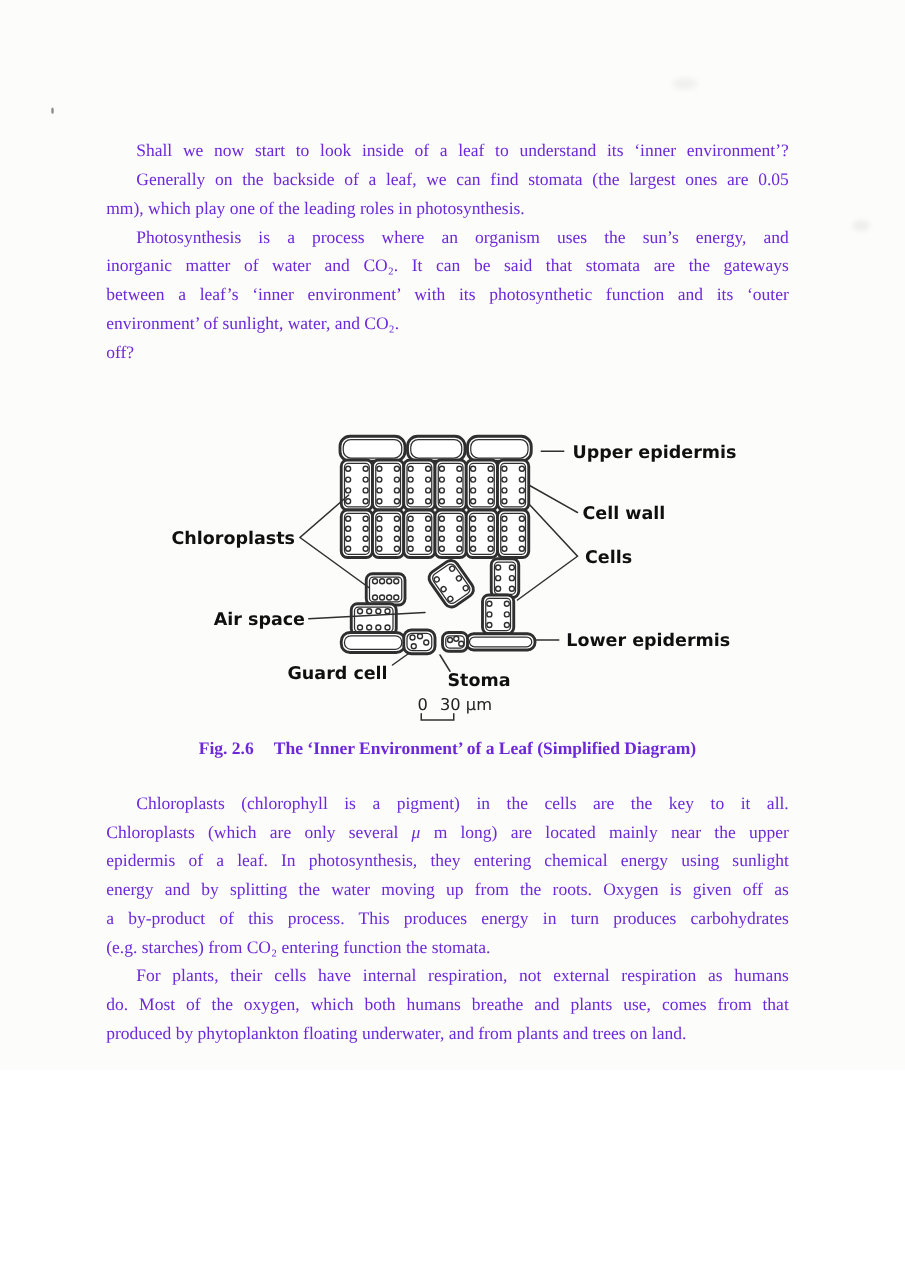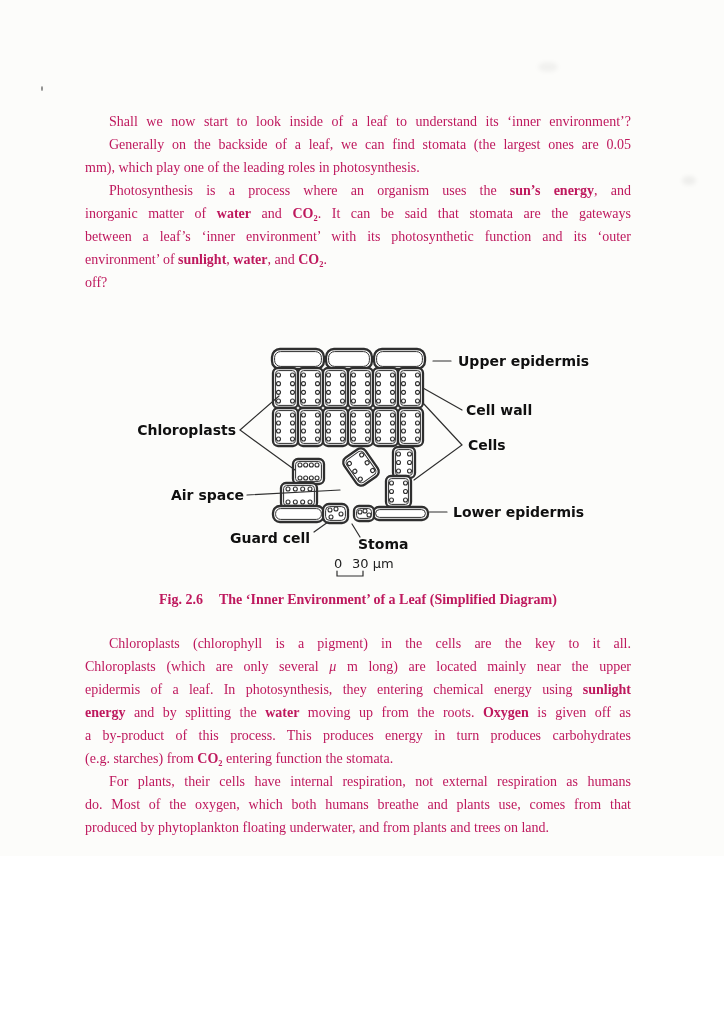--- a/index.html
+++ b/index.html
@@ -1,24 +1,24 @@
 <!DOCTYPE html>
 <html><head>
 <meta charset="utf-8">
 <style>
   html,body{margin:0;padding:0;}
   .page{position:relative;width:724px;height:856px;background:#fcfcfa;overflow:hidden;
-        font-family:"Liberation Serif","DejaVu Serif",serif;color:#be185d;}
+        font-family:"Liberation Serif","DejaVu Serif",serif;color:#6d28d9;}
   .textblock{position:absolute;left:85px;width:546px;font-size:14px;line-height:23px;}
   .textblock.top{top:110px;}
   .textblock.bottom{top:632px;}
   .line{text-align:justify;text-align-last:justify;white-space:normal;}
   .line.last{text-align-last:left;}
   .line.indent{text-indent:24px;}
-  .b{font-weight:bold;}
+  .b{font-weight:normal;}
   .i{font-style:italic;}
   .caption{position:absolute;left:85px;width:546px;top:590px;text-align:center;
            font-weight:bold;font-size:14px;line-height:20px;}
   .cap-title{margin-left:16px;}
   .pageno{position:absolute;left:0;width:724px;top:898px;text-align:left;font-size:14px;}
   .diagram{position:absolute;left:130px;top:340px;width:474px;height:248px;}
   .cellO{fill:#ffffff;stroke:#2f2f2f;stroke-width:2.3;}
   .cellI{fill:none;stroke:#2f2f2f;stroke-width:1;}
   .dot{fill:#ffffff;stroke:#2f2f2f;stroke-width:1.1;}
   .leader{stroke:#2f2f2f;stroke-width:1.2;fill:none;stroke-linecap:round;}

